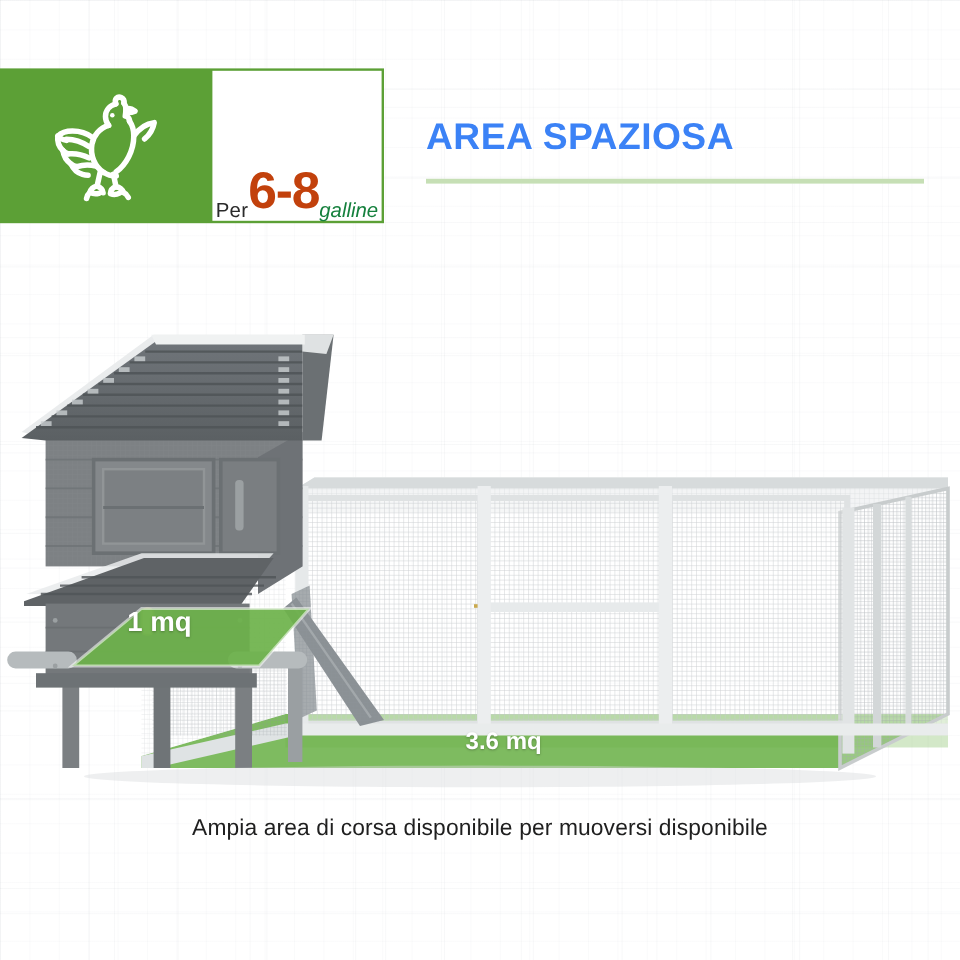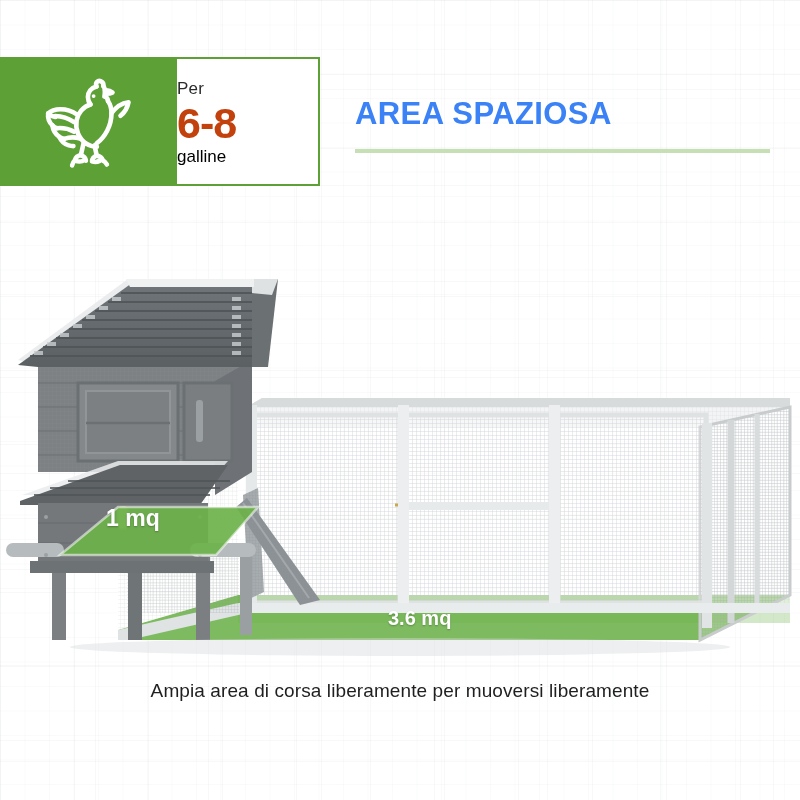--- a/index.html
+++ b/index.html
@@ -46,35 +46,35 @@
     width:175px;height:129px;
     background:#5CA036;
     display:flex;align-items:center;justify-content:center;
   }
   .badge-icon svg{display:block;}
   .badge-card{
     width:145px;height:129px;
     box-sizing:border-box;
     background:#ffffff;
     border:2px solid #5CA036;
-    display:flex;flex-direction:column;
-    align-items:flex-start;justify-content:center;
+    display:flex;flex-direction:row;
+    align-items:flex-end;justify-content:center;
     padding-top:2px;
   }
   .badge-per{
     font-size:17px;color:#2b2b2b;line-height:1;
     letter-spacing:.2px;
   }
   .badge-count{
     font-size:43px;font-weight:bold;color:#c2410c;
     line-height:1.08;letter-spacing:-1px;
     margin:3px 0 2px 0;
   }
   .badge-unit{
-    font-size:17px;color:#000000;line-height:1;
+    font-size:17px;color:#15803d;line-height:1;font-style:italic;
   }
 
   
   .title{
     position:absolute;left:355px;top:98px;
     font-size:31px;font-weight:bold;color:#3b82f6;
     letter-spacing:.4px;line-height:1;
     white-space:nowrap;
   }
   .title-rule{
@@ -337,15 +337,15 @@
         <polygon points="60,300 118,252 258,252 216,300" fill="none" stroke="#ffffff" stroke-width="2.5" opacity="0.55"></polygon>
       </g>
 
       <ellipse cx="400" cy="392" rx="330" ry="9" fill="#d9dcdd" opacity=".45"></ellipse>
     </svg>
   </div>
 
   <div class="area-label label-coop">1 mq</div>
   <div class="area-label label-run">3.6 mq</div>
 
-  <div class="caption">Ampia area di corsa liberamente per muoversi liberamente</div>
+  <div class="caption">Ampia area di corsa disponibile per muoversi disponibile</div>
 
 </div>
 
 </body></html>

